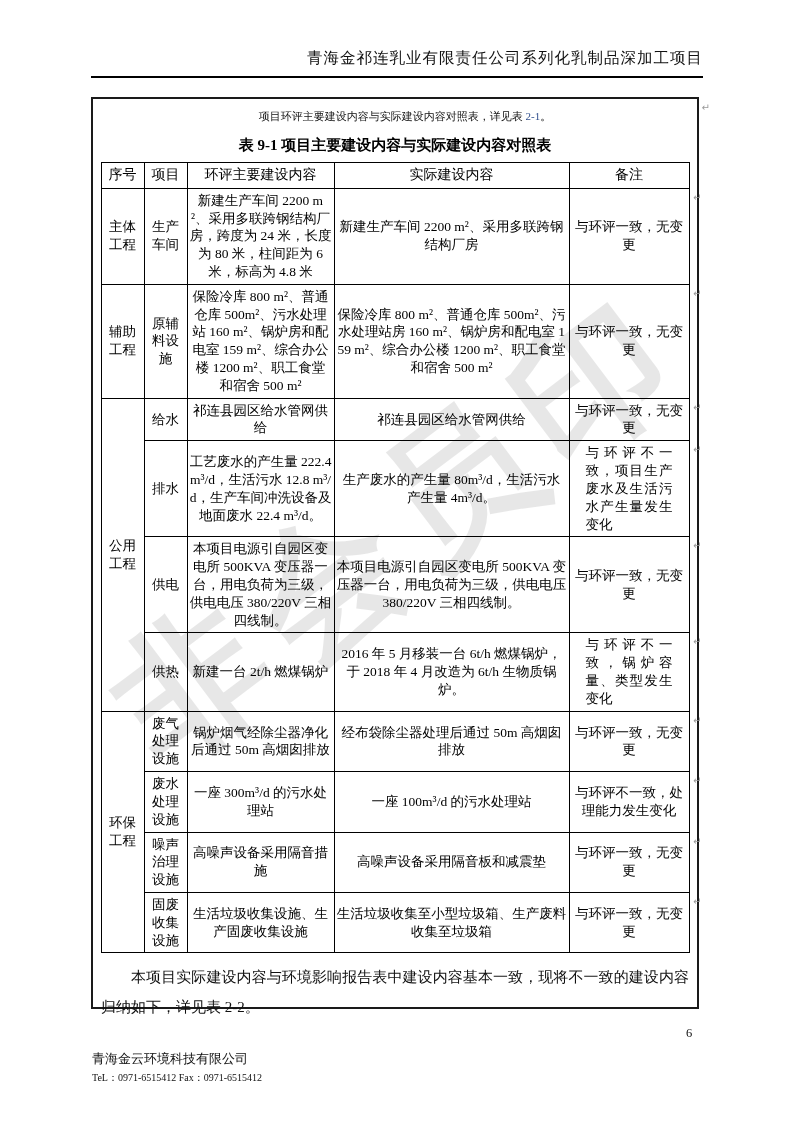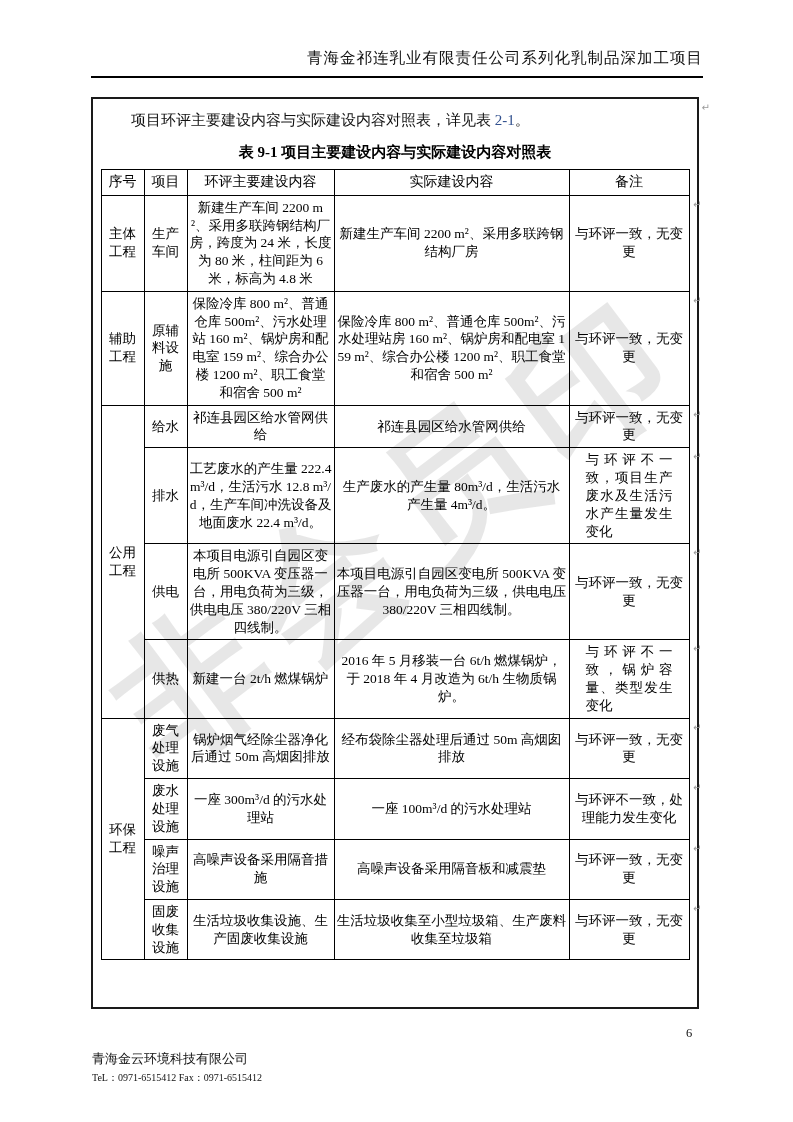--- a/index.html
+++ b/index.html
@@ -21,22 +21,22 @@
     transform:rotate(-37deg);transform-origin:center;
     font-size:148px;font-weight:bold;letter-spacing:18px;
     color:#000;opacity:0.09;white-space:nowrap;text-align:center;
     pointer-events:none;z-index:0;
   }
   .content-box{
     position:absolute;left:91px;top:97px;width:608px;height:912px;
     border:2px solid #1a1a1a;z-index:1;box-sizing:border-box;
   }
   .intro{
-    margin:8px 10px 10px 8px;font-size:15px;line-height:1.75;
-    text-indent:2em;color:#111;
+    margin:8px 10px 10px 8px;font-size:11px;line-height:1.75;
+    text-indent:2em;color:#111;text-align:center;
   }
   .tbl-ref{color:#31508e;}
   .table-title{
     margin:9px 0 7px 0;text-align:center;font-weight:bold;font-size:15px;color:#000;
   }
   table.cmp{
     margin:0 auto;width:588px;border-collapse:collapse;table-layout:fixed;
     font-size:13.5px;line-height:1.32;color:#000;
   }
   table.cmp td,table.cmp th{
@@ -156,19 +156,20 @@
         </tr>
         <tr>
           <td>固废收集设施</td>
           <td>生活垃圾收集设施、生产固废收集设施</td>
           <td>生活垃圾收集至小型垃圾箱、生产废料收集至垃圾箱</td>
           <td class="note">与环评一致，无变更<span class="cell-mark">↵</span></td>
         </tr>
       </tbody>
   </table>
 
+  <p class="closing">本项目实际建设内容与环境影响报告表中建设内容基本一致，现将不一致的建设内容归纳如下，详见表 2-2。</p>
 </div>
 
 <div class="footer">
   <div class="company">青海金云环境科技有限公司</div>
   <div class="contact">TeL：0971-6515412 Fax：0971-6515412</div>
 </div>
 <div class="page-number">6</div>
 
 </body></html>

